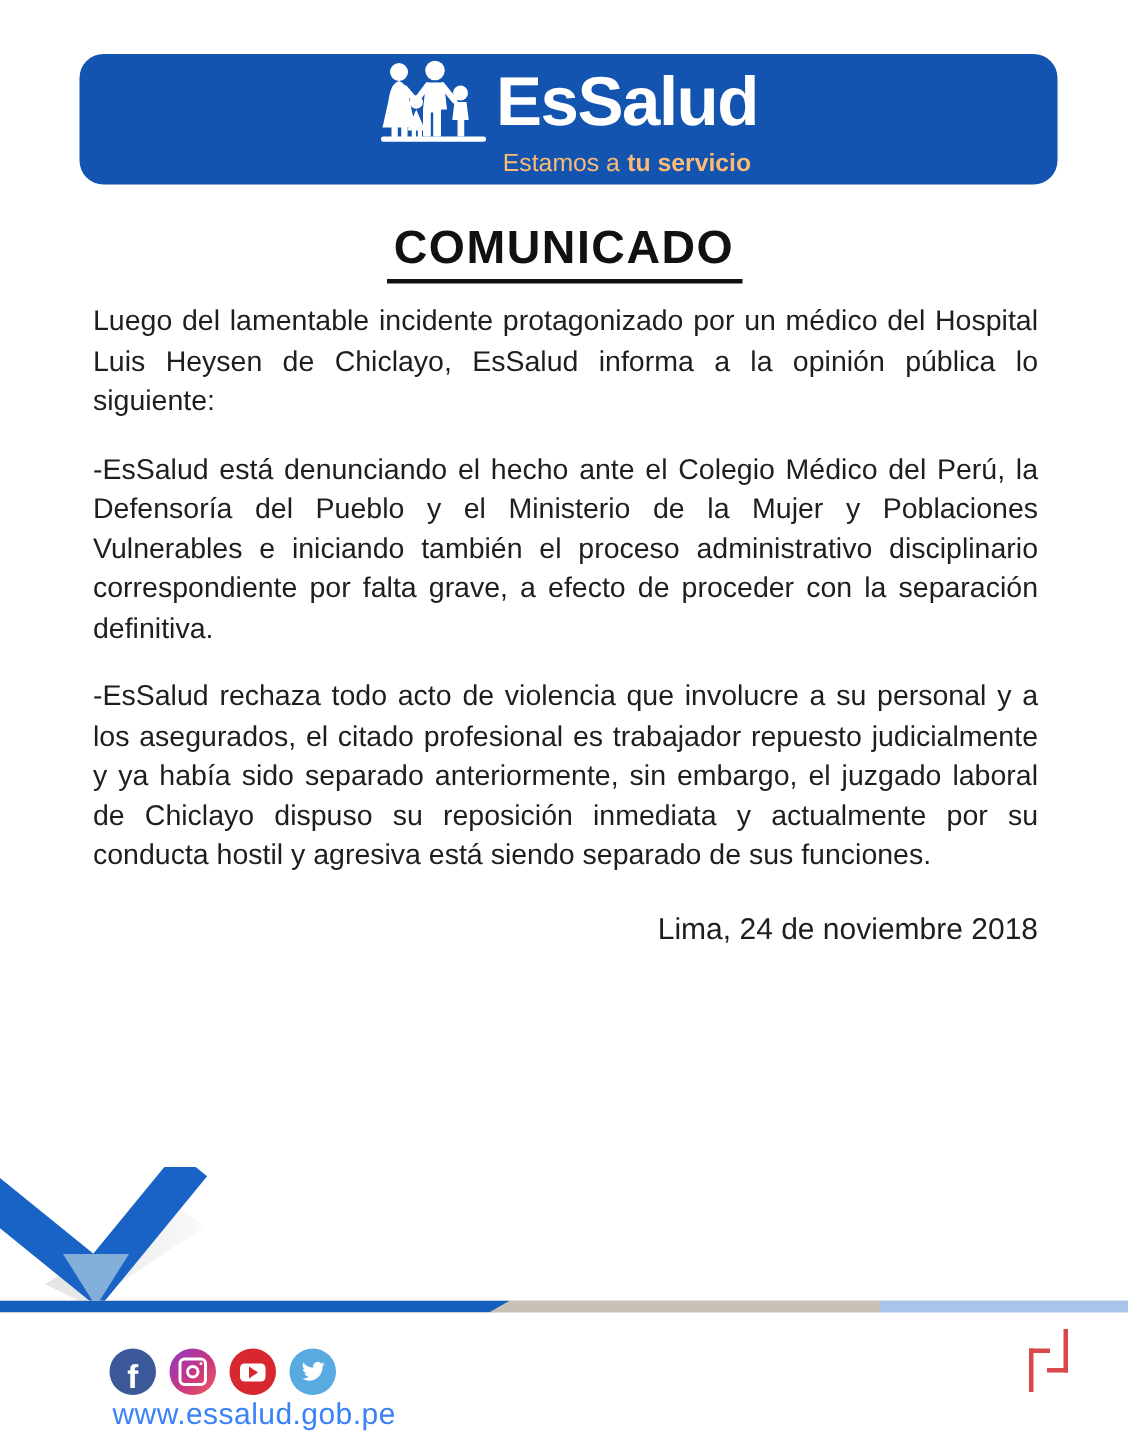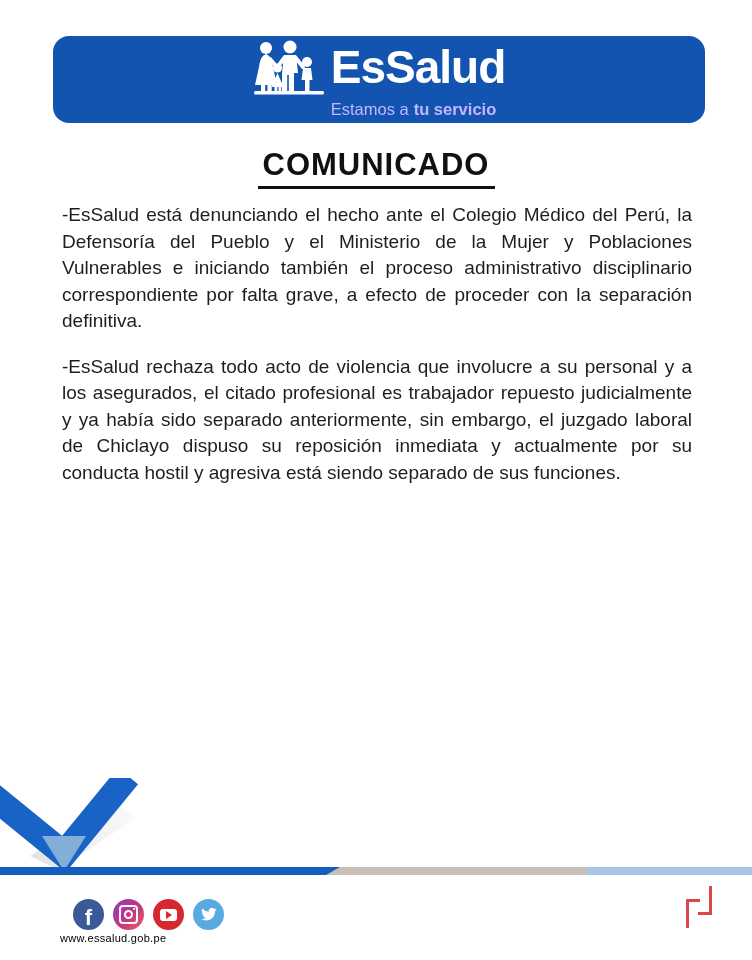--- a/index.html
+++ b/index.html
@@ -10,26 +10,26 @@
   }
 
   
   .banner {
     position:absolute; left:53px; top:36px; width:652px; height:87px;
     background:#1254b0; border-radius:16px;
     display:flex; align-items:center; justify-content:center;
   }
   .logo-row { display:flex; align-items:flex-end; }
   .family-svg { width:74px; height:58px; margin-bottom:21px; margin-right:4px; }
-  .text-col { display:flex; flex-direction:column; }
+  .text-col { display:flex; flex-direction:column; align-items:center; }
   .brand-text {
     color:#ffffff; font-size:46px; font-weight:bold; line-height:1.0;
     letter-spacing:-1px;
   }
-  .tagline { color:#c4b5fd; font-size:16.5px; margin-top:10px; }
+  .tagline { color:#fdba74; font-size:16.5px; margin-top:10px; }
   .tagline .t-reg { font-weight:normal; margin-right:5px; }
   .tagline .t-bold { font-weight:bold; }
 
   
   .title-wrap { position:absolute; top:147px; left:0; width:752px; text-align:center; }
   .title-text {
     display:inline-block; color:#111111; font-size:31px; font-weight:bold;
     letter-spacing:1px; border-bottom:3px solid #111111; padding:0 5px 3px 5px;
   }
 
@@ -73,21 +73,21 @@
   }
   .yt { background:#d7282f; }
   .yt-body { width:17px; height:12px; background:#fff; border-radius:3px;
     display:flex; align-items:center; justify-content:center; }
   .yt-tri { width:0; height:0; border-left:6px solid #d7282f;
     border-top:4px solid transparent; border-bottom:4px solid transparent; margin-left:1px; }
   .tw { background:#58abe0; }
   .tw svg { width:17px; height:17px; fill:#ffffff; }
 
   .site-url {
-    position:absolute; left:60px; top:932px; font-size:11px; color:#000000;
+    position:absolute; left:75px; top:932px; font-size:20px; color:#3b82f6;
     letter-spacing:0.3px;
   }
 
   
   .ppp {
     position:absolute; right:40px; top:899px;
     color:#d9494b; padding:7px 13px 9px 13px;
   }
   .ppp-bracket-tl {
     position:absolute; left:0; top:0; width:11px; height:26px;
@@ -141,22 +141,24 @@
       </div>
     </div>
   </div>
 </div>
 
 <div class="title-wrap">
   <span class="title-text">COMUNICADO</span>
 </div>
 
 <div class="content">
+  <p>Luego del lamentable incidente protagonizado por un médico del Hospital Luis Heysen de Chiclayo, EsSalud informa a la opinión pública lo siguiente:</p>
   <p>-EsSalud está denunciando el hecho ante el Colegio Médico del Perú, la Defensoría del Pueblo y el Ministerio de la Mujer y Poblaciones Vulnerables e iniciando también el proceso administrativo disciplinario correspondiente por  falta grave, a efecto de proceder con la separación definitiva.</p>
   <p>-EsSalud rechaza todo acto de violencia que involucre a su personal y a los asegurados,  el citado profesional es trabajador repuesto judicialmente y ya había sido separado anteriormente, sin embargo, el juzgado laboral de Chiclayo dispuso su reposición inmediata y actualmente por su conducta hostil y agresiva está siendo separado de sus funciones.</p>
+  <div class="dateline">Lima, 24 de noviembre 2018</div>
 </div>
 
 <svg class="check-graphic" viewBox="0 0 140 96" aria-hidden="true">
   <defs>
     <linearGradient id="shadowGrad" x1="0" y1="0" x2="1" y2="0">
       <stop offset="0" stop-color="#e3e3e3"></stop>
       <stop offset="1" stop-color="#fafafa"></stop>
     </linearGradient>
   </defs>
   <polygon points="30,78 118,26 136,40 58,92" fill="url(#shadowGrad)"></polygon>

